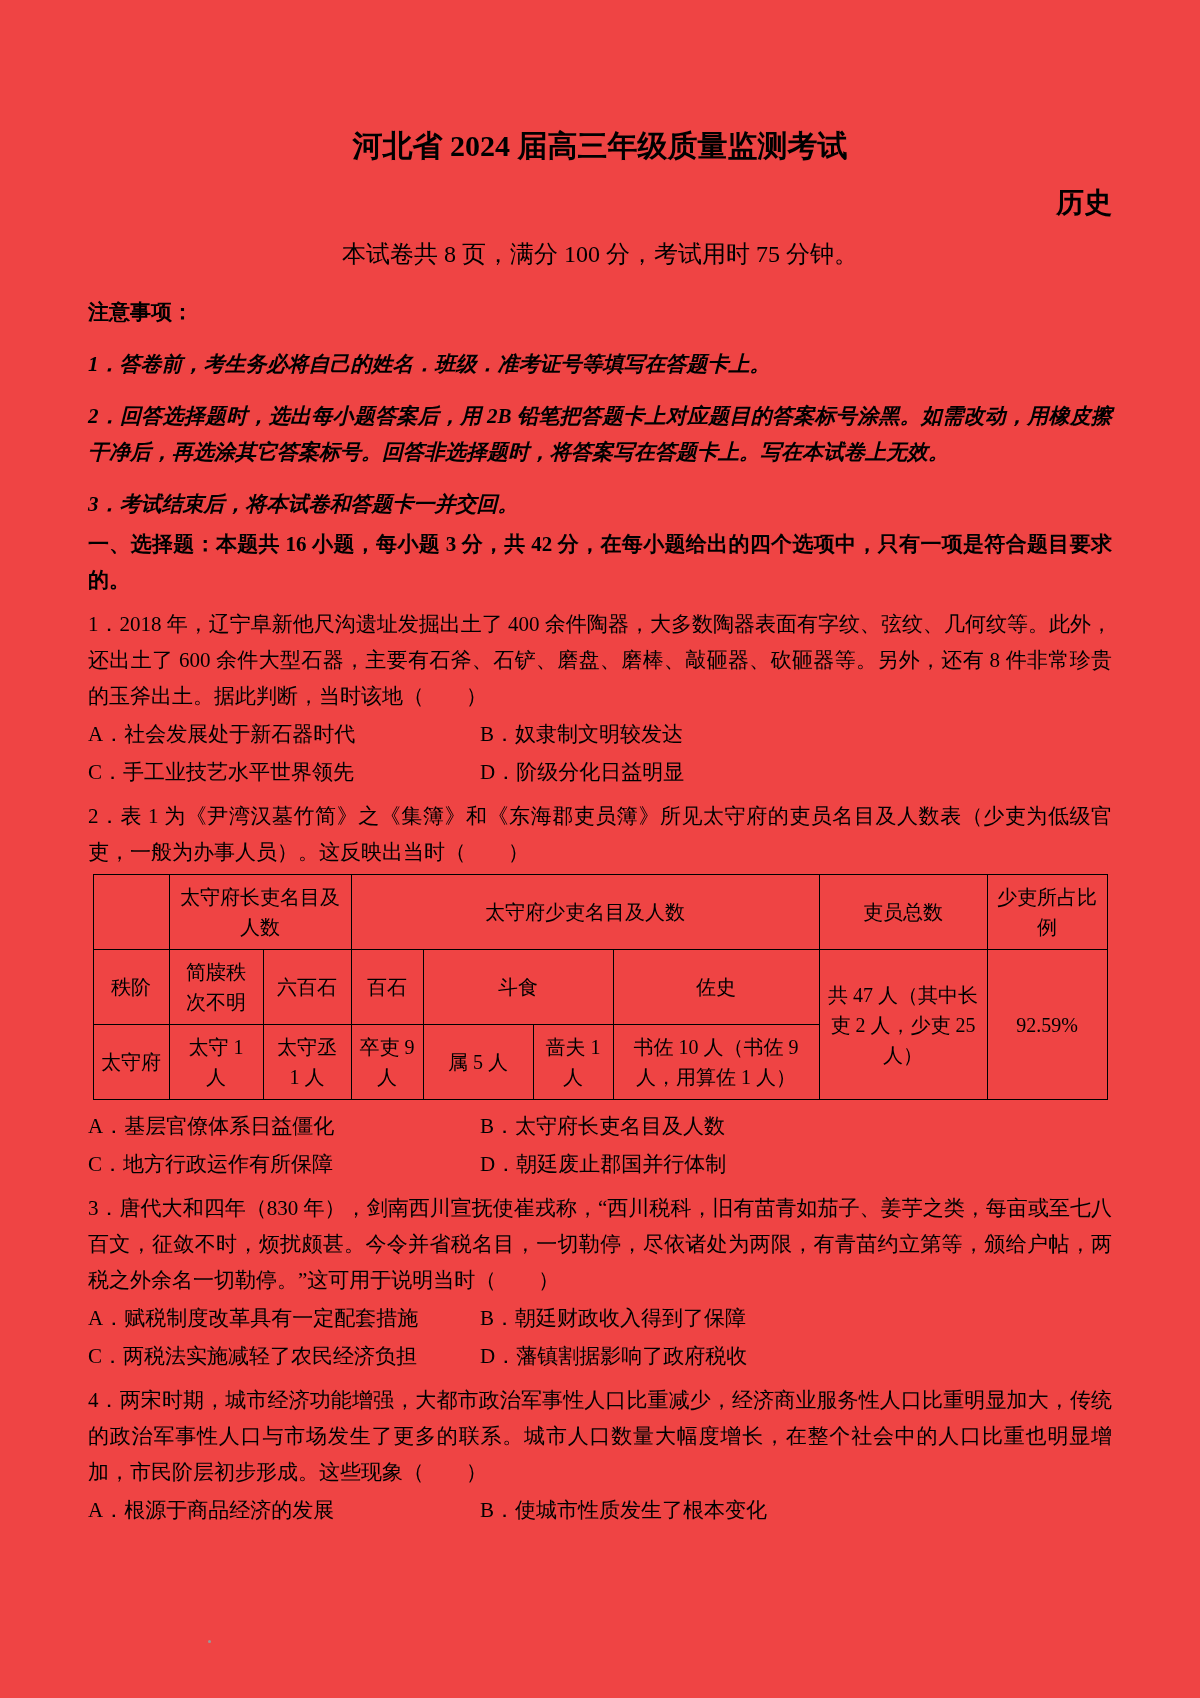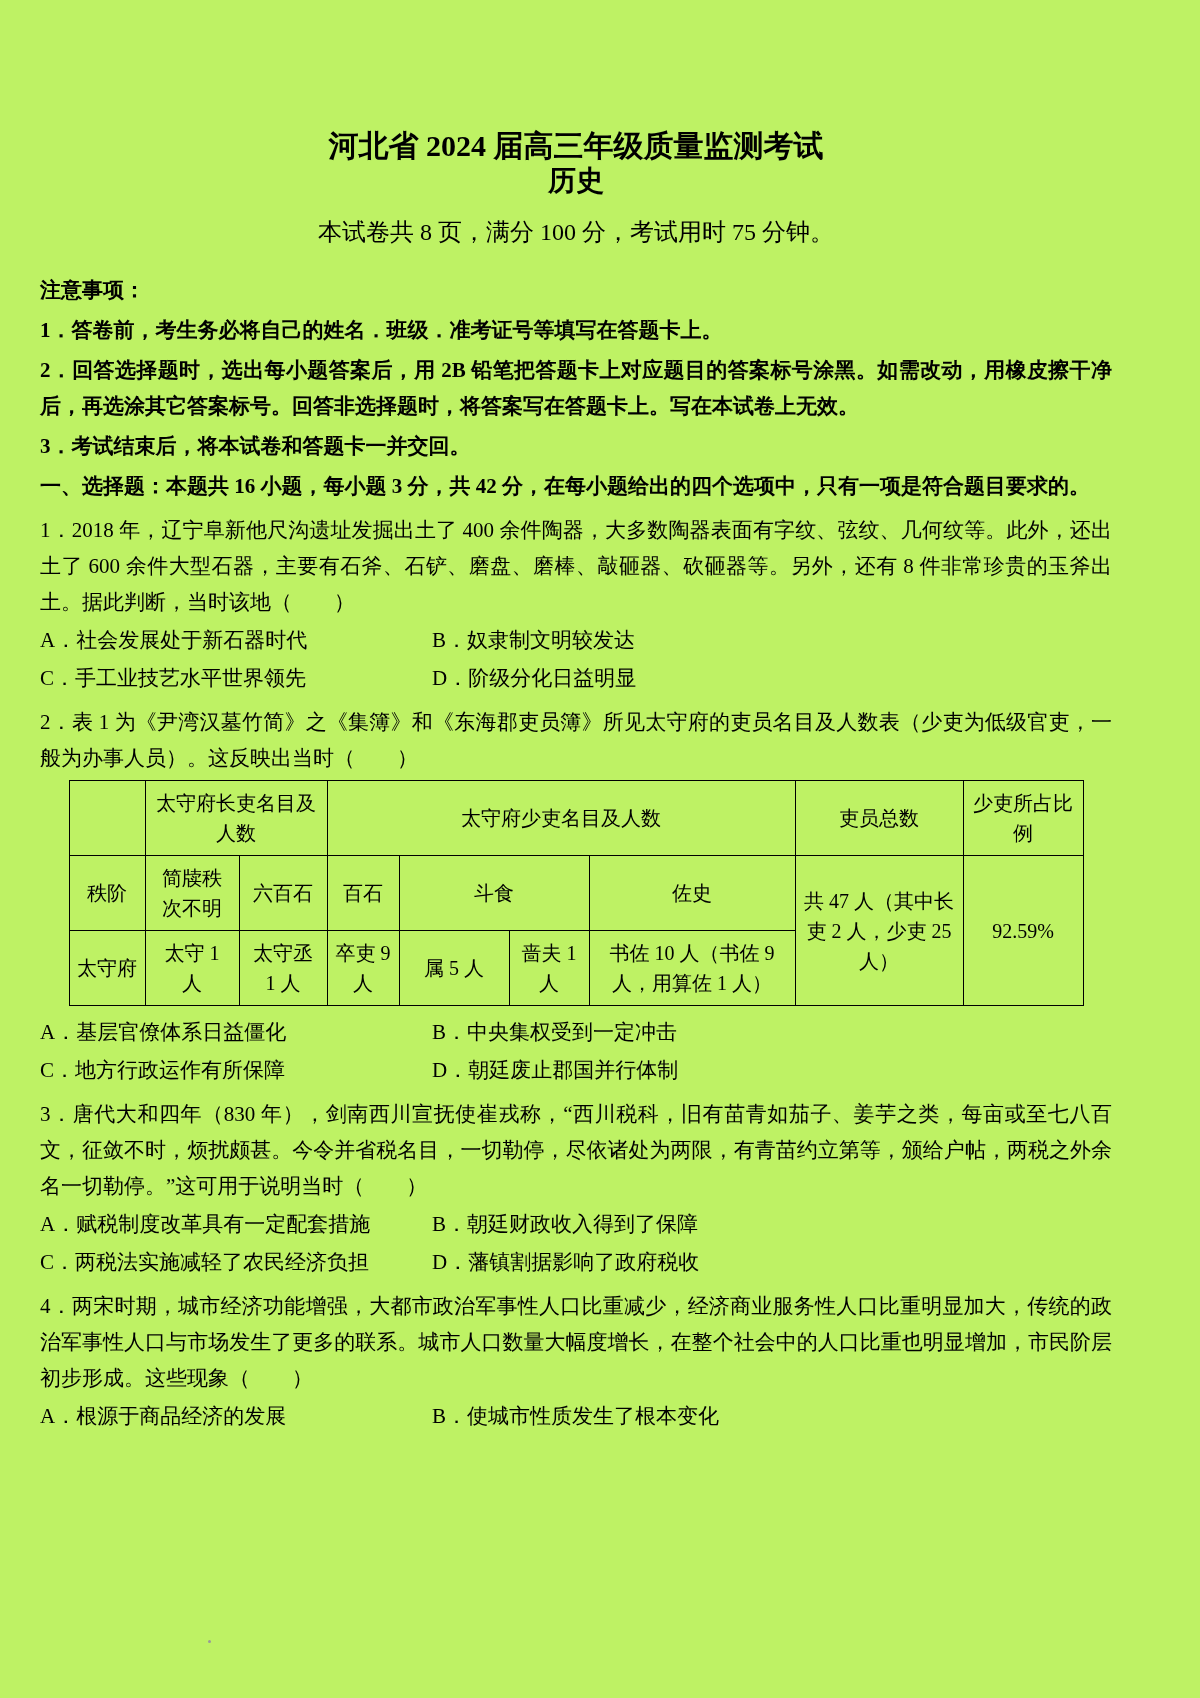--- a/index.html
+++ b/index.html
@@ -1,52 +1,53 @@
 <!DOCTYPE html>
 <html><head>
 <meta charset="utf-8">
 <style>
   * { margin:0; padding:0; box-sizing:border-box; }
   html,body { background:#e8e8e8; }
   .page {
     position:relative;
     width:1200px; height:1698px;
     margin:0 auto;
-    background:#bef264;
+    background:#ef4444;
     color:#000000;
     font-family:"Liberation Serif","DejaVu Serif",serif;
     font-size:21px;
-    padding:128px 88px 0 40px;
+    padding:128px 88px 0 88px;
     overflow:hidden;
   }
   .exam-title {
     text-align:center;
     font-size:30px;
     font-weight:bold;
     line-height:36px;
   }
   .exam-subject {
-    text-align:center;
+    text-align:right;
     font-size:28px;
     font-weight:bold;
+    margin-top:22px;
     line-height:34px;
   }
   .exam-info {
     text-align:center;
     font-size:24px;
     margin-top:20px;
     line-height:28px;
   }
   p.block {
     line-height:36px;
     text-align:justify;
   }
   .bold { font-weight:bold; }
   .notice-heading { margin-top:26px; }
-  .notice-item { margin-top:4px; }
+  .notice-item { margin-top:16px;font-style:italic; }
   .section-heading { margin-top:4px; }
   .stem { margin-top:8px; }
   .opts {
     display:flex;
     line-height:36px;
     margin-top:2px;
   }
   .opts .opt-left { width:392px; flex:0 0 392px; }
   .opts .opt-right { flex:1; }
   .table-caption {
@@ -143,21 +144,21 @@
       <td>卒吏 9 人</td>
       <td>属 5 人</td>
       <td>啬夫 1 人</td>
       <td>书佐 10 人（书佐 9 人，用算佐 1 人）</td>
     </tr>
   </tbody>
     </table>
 
   <div class="opts">
     <span class="opt-left">A．基层官僚体系日益僵化</span>
-    <span class="opt-right">B．中央集权受到一定冲击</span>
+    <span class="opt-right">B．太守府长吏名目及人数</span>
   </div>
   <div class="opts">
     <span class="opt-left">C．地方行政运作有所保障</span>
     <span class="opt-right">D．朝廷废止郡国并行体制</span>
   </div>
 
   <p class="block stem">3．唐代大和四年（830 年），剑南西川宣抚使崔戎称，“西川税科，旧有苗青如茄子、姜芋之类，每亩或至七八百文，征敛不时，烦扰颇甚。今令并省税名目，一切勒停，尽依诸处为两限，有青苗约立第等，颁给户帖，两税之外余名一切勒停。”这可用于说明当时（　　）</p>
   <div class="opts">
     <span class="opt-left">A．赋税制度改革具有一定配套措施</span>
     <span class="opt-right">B．朝廷财政收入得到了保障</span>

